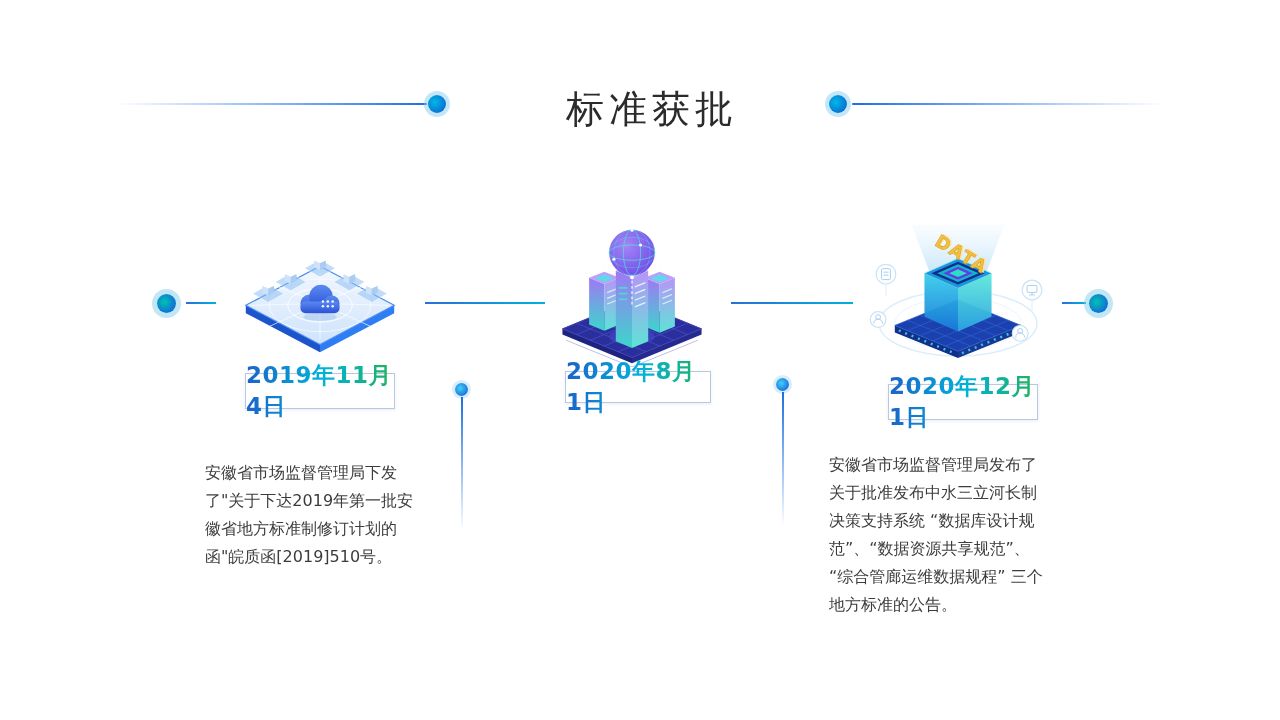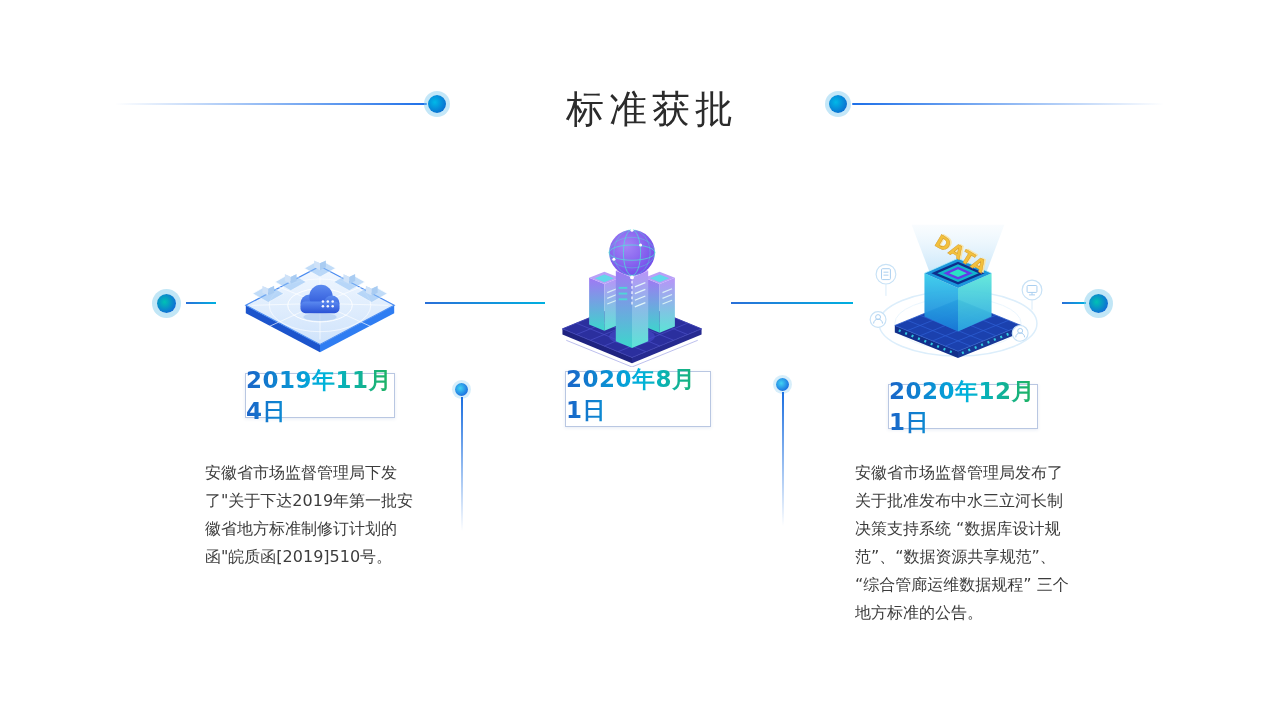--- a/index.html
+++ b/index.html
@@ -44,37 +44,37 @@
   .vconn-1 { left:455px; top:383px; }
   .vconn-2 { left:776px; top:378px; }
 
   
   .illus { position:absolute; }
   .illus-1 { left:237px; top:235px; }
   .illus-2 { left:551px; top:224px; }
   .illus-3 { left:869px; top:211px; }
 
   
-  .badge { position:absolute; height:45px; background:#ffffff;
+  .badge { position:absolute; height:36px; background:#ffffff;
            border:1px solid #b9c7e2; display:flex; align-items:center; justify-content:center;
            box-shadow:0 1px 3px rgba(160,180,215,.25); }
   .badge-1 { left:245px; top:373px; width:150px; }
-  .badge-2 { left:565px; top:371px; width:146px; height:56px;align-items:flex-end; }
+  .badge-2 { left:565px; top:371px; width:146px; height:32px; }
   .badge-3 { left:888px; top:384px; width:150px;justify-content:center; }
   .badge span { font-size:23px; font-weight:bold; letter-spacing:.5px;
                 background:linear-gradient(90deg,#1a64c8 0%, #00b2dc 52%, #21b259 100%);
                 -webkit-background-clip:text; background-clip:text;
                 color:transparent; }
 
   
   .desc { position:absolute; font-size:16px; line-height:28px; color:#3c3c3c;
           text-align:left; word-break:break-all; }
   .desc-1 { left:205px; top:459px; width:220px; }
   .desc-2 { left:528px; top:461px; width:220px; }
-  .desc-3 { left:855px; top:451px; width:220px;margin-top:8px; }
+  .desc-3 { left:829px; top:451px; width:220px; }
 </style>
 </head>
 <body>
 
 <div class="slide">
 
   <div class="hline hline-left"></div>
   <span class="hdot hdot-left"></span>
   <h1 class="page-title">标准获批</h1>
   <span class="hdot hdot-right"></span>

